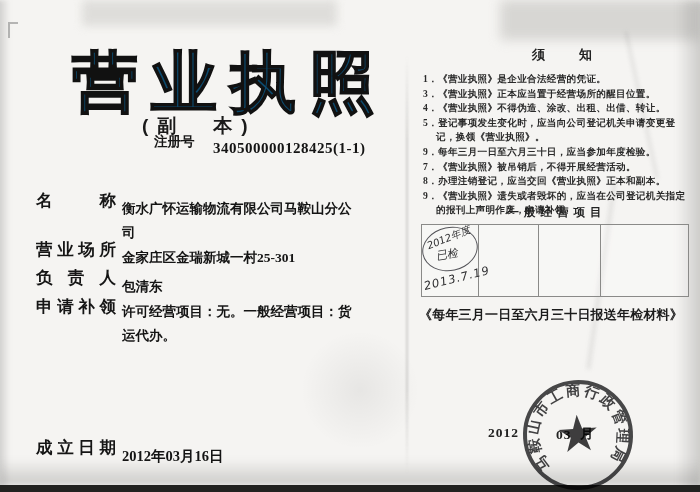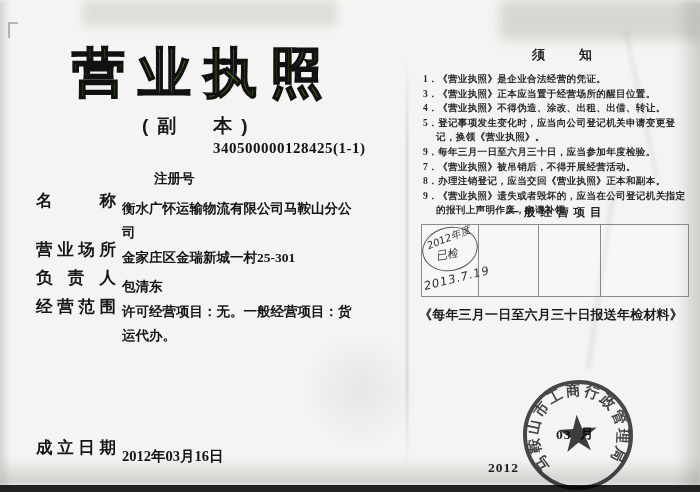--- a/index.html
+++ b/index.html
@@ -21,32 +21,32 @@
   .crease-d2{left:640px;top:30px;width:3px;height:150px;background:rgba(100,100,98,.15);transform:rotate(-12deg);filter:blur(2px);}
   .shade-bottom{left:0;bottom:7px;width:100%;height:26px;background:linear-gradient(to bottom,rgba(0,0,0,0),rgba(80,80,78,.25));filter:blur(3px);}
   .bottom-strip{left:0;bottom:0;width:100%;height:7px;background:#222220;}
   .shade-mid{left:300px;top:330px;width:120px;height:120px;background:radial-gradient(ellipse,rgba(0,0,0,.06),rgba(0,0,0,0) 70%);}
   .corner-mark{left:8px;top:22px;width:8px;height:14px;border-left:2px solid #777;border-top:2px solid #777;opacity:.5;}
 
   
   .title{
     left:72px;top:38px;width:320px;
     font-family:"Liberation Sans","DejaVu Sans",sans-serif;
-    font-size:53px;font-weight:900;letter-spacing:13px;color:#4d7c0f;
+    font-size:66px;font-weight:900;letter-spacing:13px;color:#0c4a6e;
     -webkit-text-stroke:1.5px #111;
   }
   .subtitle{
     left:142px;top:113px;
     font-family:"Liberation Sans","DejaVu Sans",sans-serif;
     font-size:19px;font-weight:700;letter-spacing:9px;color:#1a1a1a;
   }
   .reg-label{
     left:154px;top:133px;
     font-family:"Liberation Sans","DejaVu Sans",sans-serif;
-    font-size:13.5px;font-weight:700;color:#161616;margin-top:37px;
+    font-size:13.5px;font-weight:700;color:#161616;
   }
   .reg-number{
     left:213px;top:140px;
     font-size:15px;font-weight:600;letter-spacing:.5px;color:#141414;
   }
   .field-row{left:36px;width:330px;}
   .f-label{
     display:inline-block;width:80px;vertical-align:top;
     font-family:"Liberation Sans","DejaVu Sans",sans-serif;
     font-size:16.5px;font-weight:700;color:#151515;
@@ -98,21 +98,21 @@
   .hand-l1{position:absolute;left:4px;top:6px;font-size:10px;transform:rotate(-22deg);white-space:nowrap;}
   .hand-l2{position:absolute;left:14px;top:22px;font-size:11px;transform:rotate(-10deg);white-space:nowrap;}
   .hand-l3{position:absolute;left:1px;top:46px;font-size:11.5px;transform:rotate(-14deg);white-space:nowrap;letter-spacing:1px;}
   .insp-footnote{
     left:419px;top:306px;width:275px;
     font-size:13px;font-weight:700;color:#1c1c1c;letter-spacing:.2px;white-space:nowrap;
   }
   
   .date-line{left:488px;top:425px;font-size:13.5px;color:#222;font-weight:600;letter-spacing:1px;z-index:1;}
   .date-line span{margin-right:0;}
-  .dl-year{position:absolute;left:0;top:0;margin-top:35px;}
+  .dl-year{position:absolute;left:0;top:0;}
   .dl-month{position:absolute;left:68px;top:2px;}
   .dl-monthchar{position:absolute;left:92px;top:0;}
   .stamp{
     left:508px;top:365px;width:140px;height:140px;z-index:2;
     transform:rotate(-4deg);opacity:.92;mix-blend-mode:multiply;
   }
 </style>
 </head>
 <body>
 
@@ -136,21 +136,21 @@
 <div class="abs field-row row-name">
   <span class="f-label">名称</span><span class="f-value">衡水广怀运输物流有限公司马鞍山分公司</span>
 </div>
 <div class="abs field-row row-place">
   <span class="f-label">营业场所</span><span class="f-value">金家庄区金瑞新城一村25-301</span>
 </div>
 <div class="abs field-row row-person">
   <span class="f-label">负责人</span><span class="f-value">包清东</span>
 </div>
 <div class="abs field-row row-scope">
-  <span class="f-label">经营范围</span><span class="f-value">许可经营项目：无。一般经营项目：货运代办。</span>
+  <span class="f-label">申请补领</span><span class="f-value">许可经营项目：无。一般经营项目：货运代办。</span>
 </div>
 <div class="abs field-row row-date">
   <span class="f-label">成立日期</span><span class="f-value">2012年03月16日</span>
 </div>
 
 <div class="abs notice-heading">须知</div>
 <div class="abs notice-list">
   <div class="notice-item">1．《营业执照》是企业合法经营的凭证。</div>
   <div class="notice-item">3．《营业执照》正本应当置于经营场所的醒目位置。</div>
   <div class="notice-item">4．《营业执照》不得伪造、涂改、出租、出借、转让。</div>

